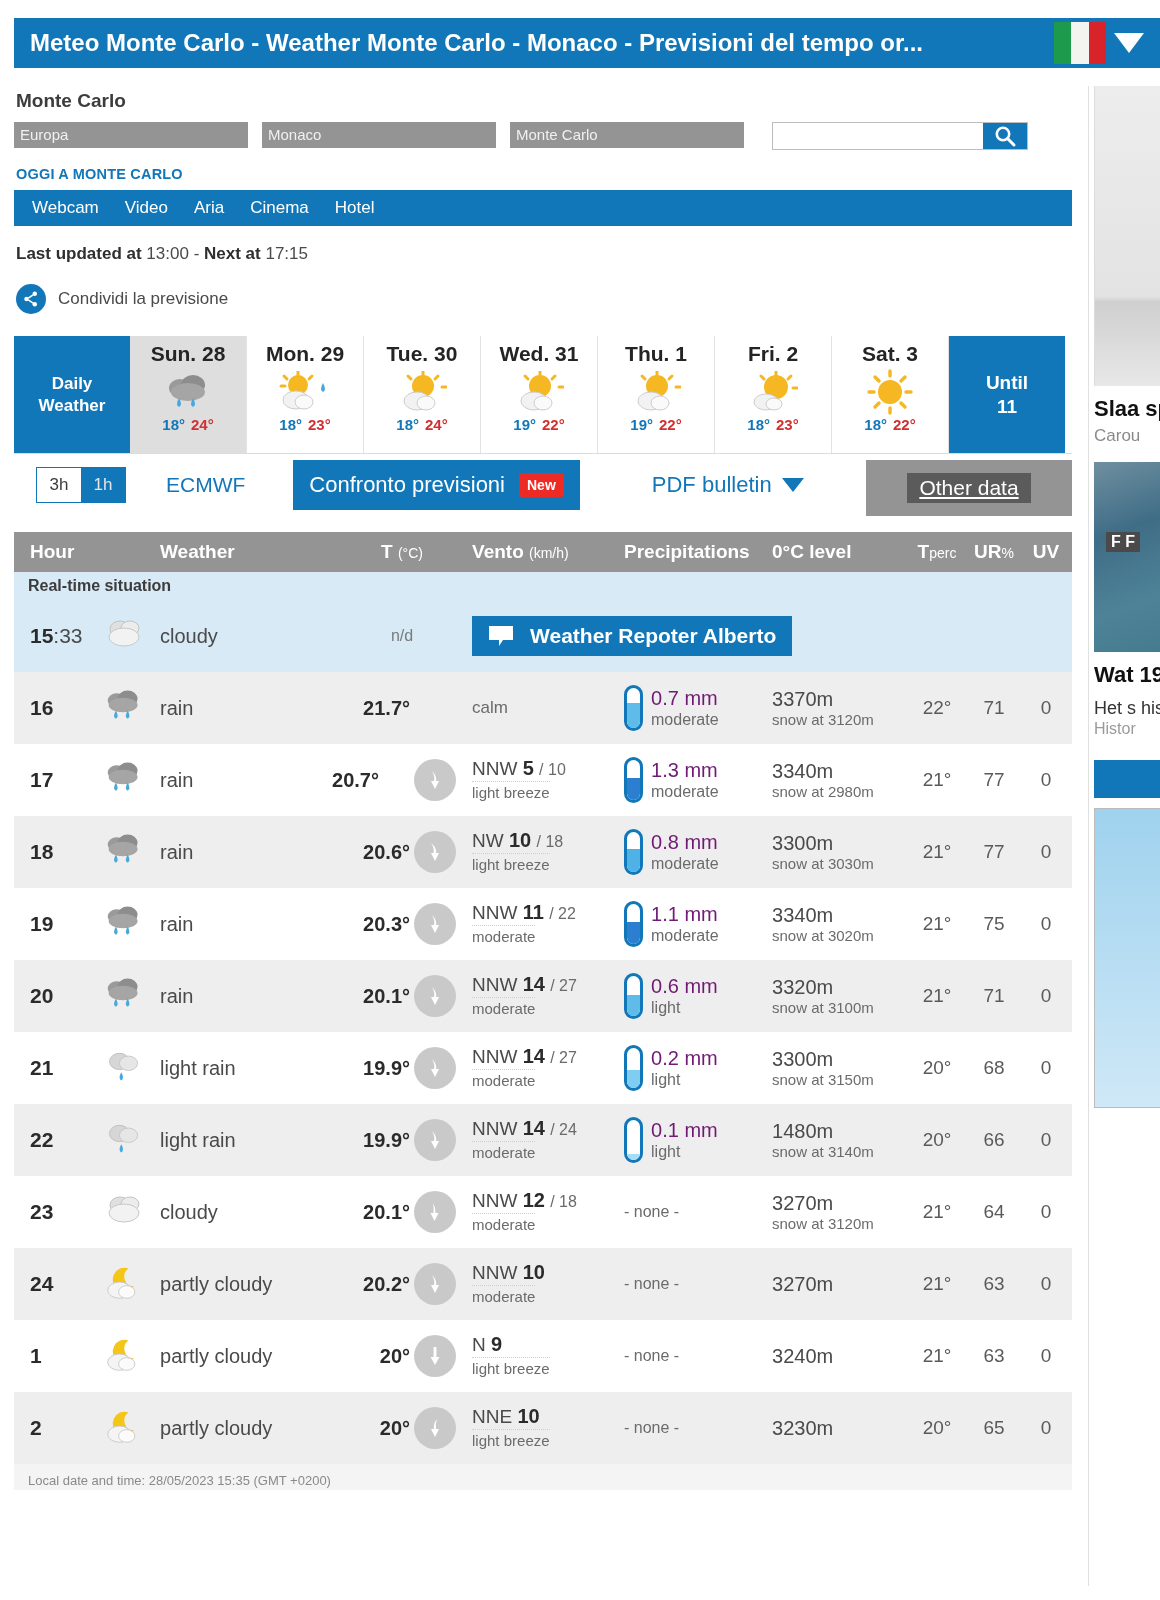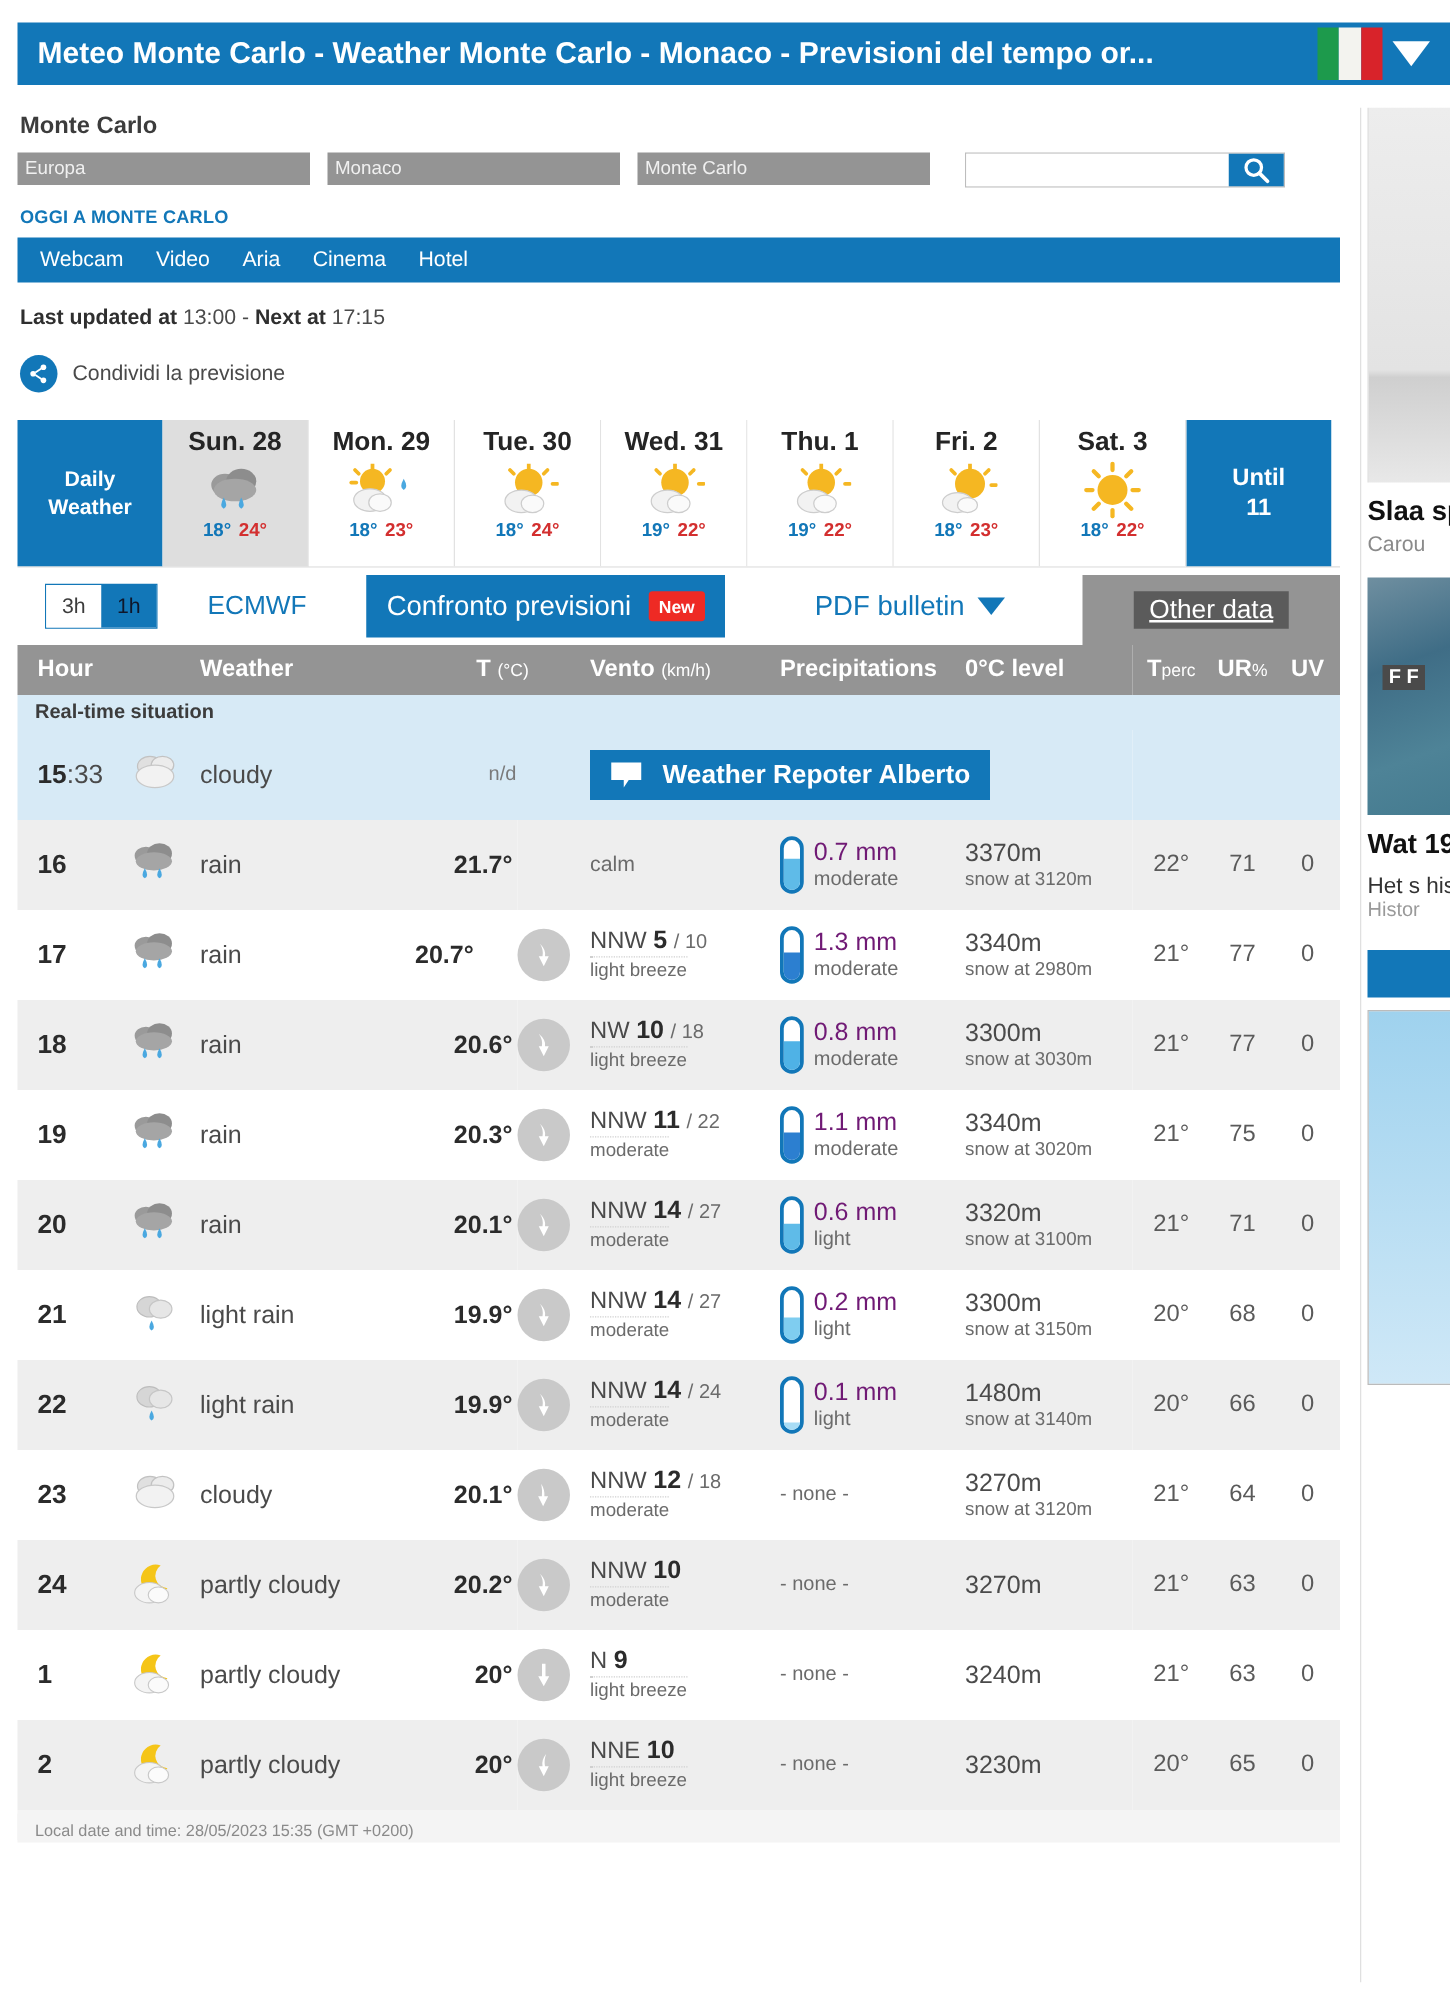--- a/index.html
+++ b/index.html
@@ -97,40 +97,40 @@
     width:116px; background:#1277b8; color:#fff; font-weight:bold;
     font-size:19px; display:flex; flex-direction:column;
     align-items:center; justify-content:center; line-height:1.25; text-align:center;
   }
 
   
   .toolbar { display:flex; align-items:center; height:62px; position:relative; }
   .hrtoggle { display:flex; border:1px solid #1277b8; margin-left:22px; }
   .hrtoggle div { width:44px; height:34px; display:flex; align-items:center; justify-content:center; font-size:17px; }
   .hrtoggle .off { background:#fff; color:#3c3c3c; }
-  .hrtoggle .on { background:#1277b8; color:#0f172a; }
+  .hrtoggle .on { background:#1277b8; color:#e5e5e5; }
   .ecmwf { color:#1277b8; font-size:21px; margin-left:40px; }
   .confronto {
     margin-left:48px; background:#1277b8; color:#fff; font-size:22px;
     height:50px; display:flex; align-items:center; gap:14px; padding:0 16px;
   }
   .newbadge { background:#ee2a24; color:#fff; font-size:14px; font-weight:bold; padding:4px 8px; border-radius:3px; }
   .pdfb { margin-left:72px; color:#1277b8; font-size:22px; display:flex; align-items:center; gap:10px; }
   .pdfb .tri { width:0;height:0;border-left:11px solid transparent;border-right:11px solid transparent;border-top:14px solid #1277b8; }
   .otherdatatab {
     position:absolute; right:0; top:6px; width:206px; height:56px;
     background:#949494; display:flex; align-items:center; justify-content:center;
   }
   .otherdatatab span {
     color:#fff; font-size:21px; background:#5b5b5b; padding:3px 12px;
     text-decoration:underline;
   }
 
   
-  table.fc { width:1058px; border-collapse:collapse; table-layout:fixed; }
+  table.fc { width:1058px; border-collapse:collapse; table-layout:fixed;margin-top:16px; }
   table.fc thead th {
     background:#949494; color:#fff; font-size:19px; font-weight:bold;
     height:40px; text-align:left; padding:0;
   }
   .sub { font-size:14px; font-weight:normal; }
 
   col.c-hour { width:74px; }
   col.c-ico { width:72px; }
   col.c-wx { width:172px; }
   col.c-t { width:82px; }

